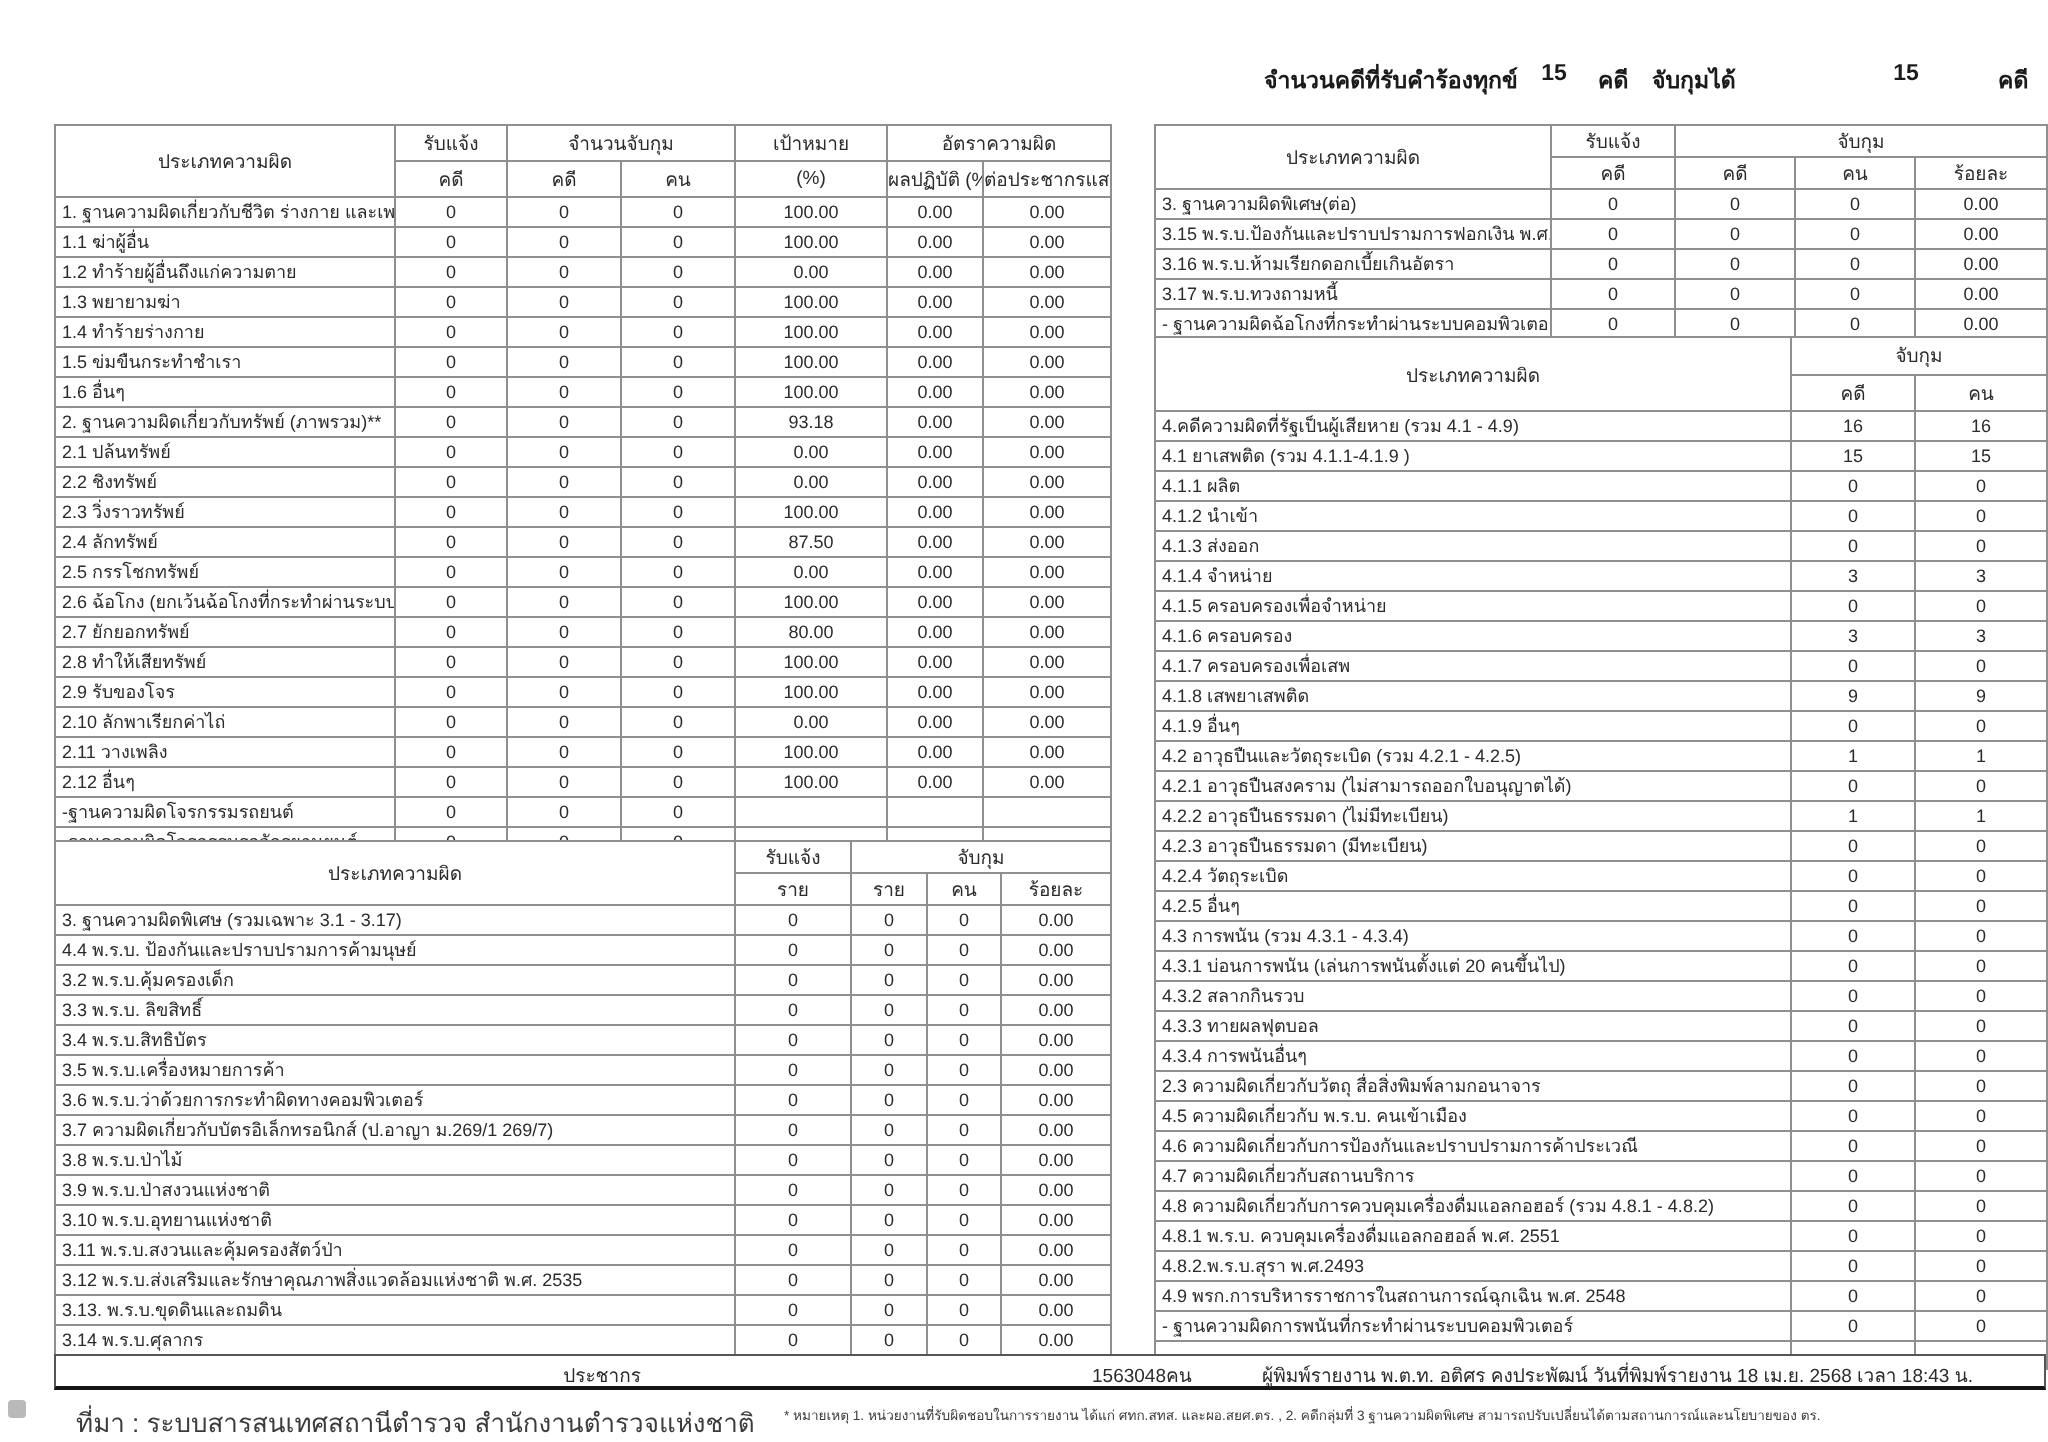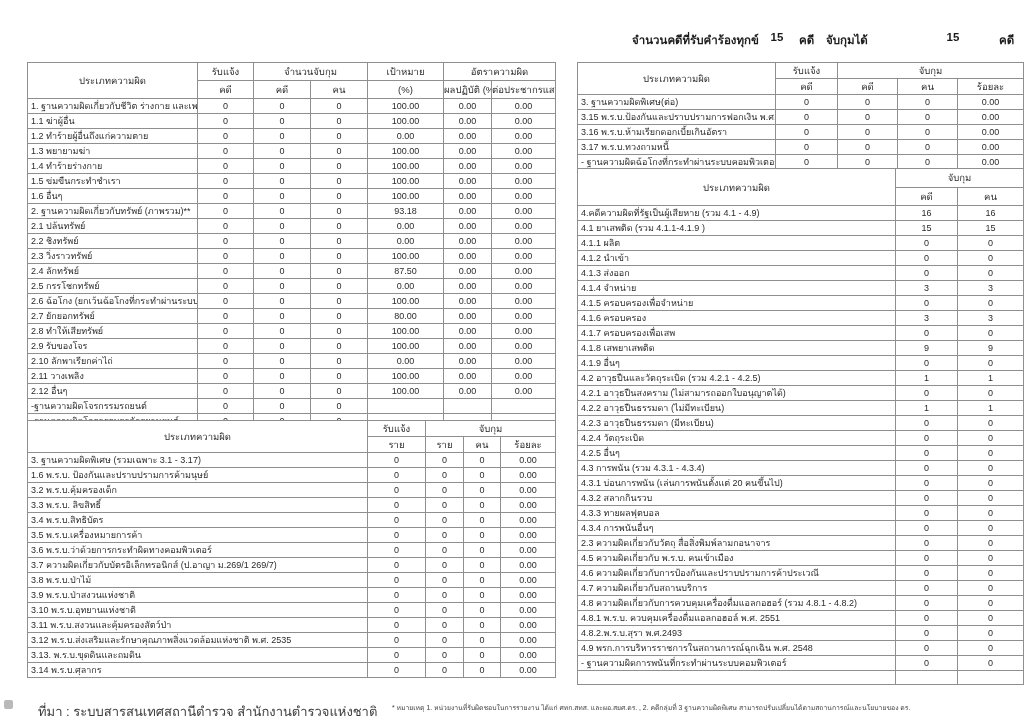--- a/index.html
+++ b/index.html
@@ -330,21 +330,21 @@
 
         <tr class="sec">
           <td class="cat">3. ฐานความผิดพิเศษ (รวมเฉพาะ 3.1 - 3.17)</td>
           <td>0</td>
           <td>0</td>
           <td>0</td>
           <td>0.00</td>
         </tr>
 
         <tr>
-          <td class="cat">1.6 พ.ร.บ. ป้องกันและปราบปรามการค้ามนุษย์</td>
+          <td class="cat">4.4 พ.ร.บ. ป้องกันและปราบปรามการค้ามนุษย์</td>
           <td>0</td>
           <td>0</td>
           <td>0</td>
           <td>0.00</td>
         </tr>
 
         <tr>
           <td class="cat">3.2 พ.ร.บ.คุ้มครองเด็ก</td>
           <td>0</td>
           <td>0</td>
@@ -720,18 +720,23 @@
         </tr>
 
         <tr class="sec">
           <td class="cat"></td>
           <td></td>
           <td></td>
         </tr>
       </tbody>
   </table>
 
+  <div class="bottomrow">
+    <span class="pop-label">ประชากร</span>
+    <span class="pop-value">1563048คน</span>
+    <span class="printed-by">ผู้พิมพ์รายงาน พ.ต.ท. อติศร คงประพัฒน์ วันที่พิมพ์รายงาน 18 เม.ย. 2568  เวลา 18:43 น.</span>
+  </div>
 
   <span class="src-icon"></span>
   <span class="foot" style="left:38px; top:701px">ที่มา : ระบบสารสนเทศสถานีตำรวจ  สำนักงานตำรวจแห่งชาติ</span>
   <span class="foot note" style="left:392px; top:702px">* หมายเหตุ   1. หน่วยงานที่รับผิดชอบในการรายงาน ได้แก่ ศทก.สทส. และผอ.สยศ.ตร. , 2. คดีกลุ่มที่ 3 ฐานความผิดพิเศษ สามารถปรับเปลี่ยนได้ตามสถานการณ์และนโยบายของ ตร.</span>
 
 </div>
 
 </body></html>

